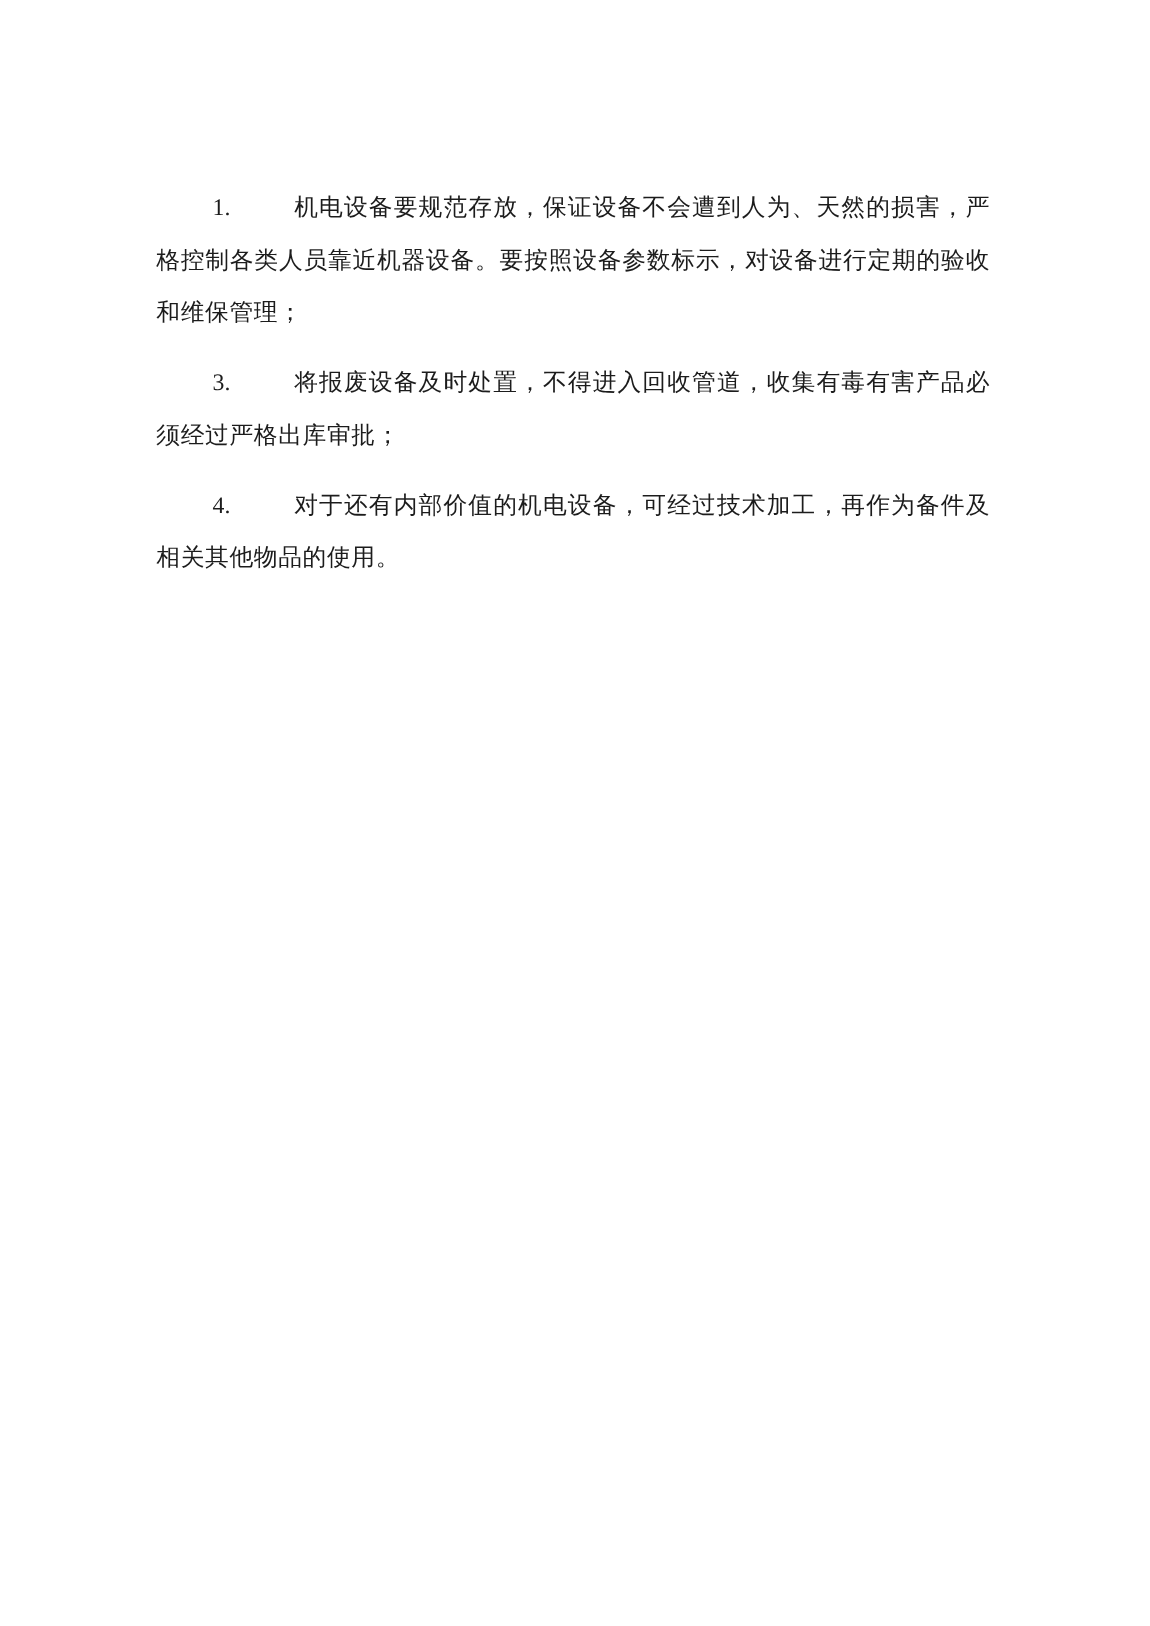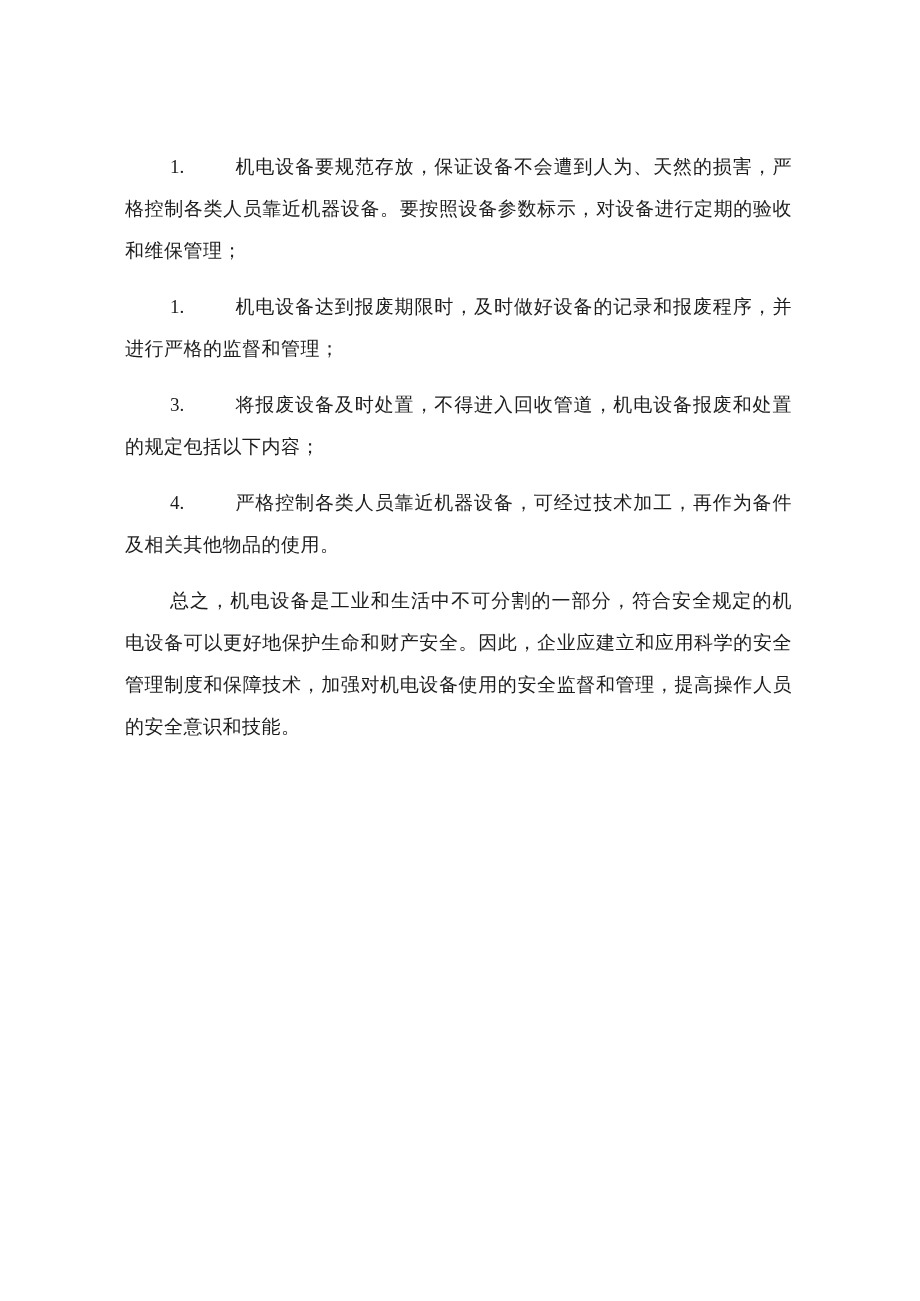--- a/index.html
+++ b/index.html
@@ -32,18 +32,16 @@
     text-indent: 0;
     letter-spacing: 0;
   }
 </style>
 </head>
 <body>
 
 <div class="page">
   <div class="doc-body" id="doc-body">
       <p><span class="num">1.</span><span>机电设备要规范存放，保证设备不会遭到人为、天然的损害，严格控制各类人员靠近机器设备。要按照设备参数标示，对设备进行定期的验收和维保管理；</span></p>
-      <p><span class="num">1.</span><span>机电设备达到报废期限时，及时做好设备的记录和报废程序，并进行严格的监督和管理；</span></p>
-      <p><span class="num">3.</span><span>将报废设备及时处置，不得进入回收管道，机电设备报废和处置的规定包括以下内容；</span></p>
-      <p><span class="num">4.</span><span>严格控制各类人员靠近机器设备，可经过技术加工，再作为备件及相关其他物品的使用。</span></p>
-      <p><span>总之，机电设备是工业和生活中不可分割的一部分，符合安全规定的机电设备可以更好地保护生命和财产安全。因此，企业应建立和应用科学的安全管理制度和保障技术，加强对机电设备使用的安全监督和管理，提高操作人员的安全意识和技能。</span></p>
+      <p><span class="num">3.</span><span>将报废设备及时处置，不得进入回收管道，收集有毒有害产品必须经过严格出库审批；</span></p>
+      <p><span class="num">4.</span><span>对于还有内部价值的机电设备，可经过技术加工，再作为备件及相关其他物品的使用。</span></p>
     </div>
 </div>
 
 </body></html>

